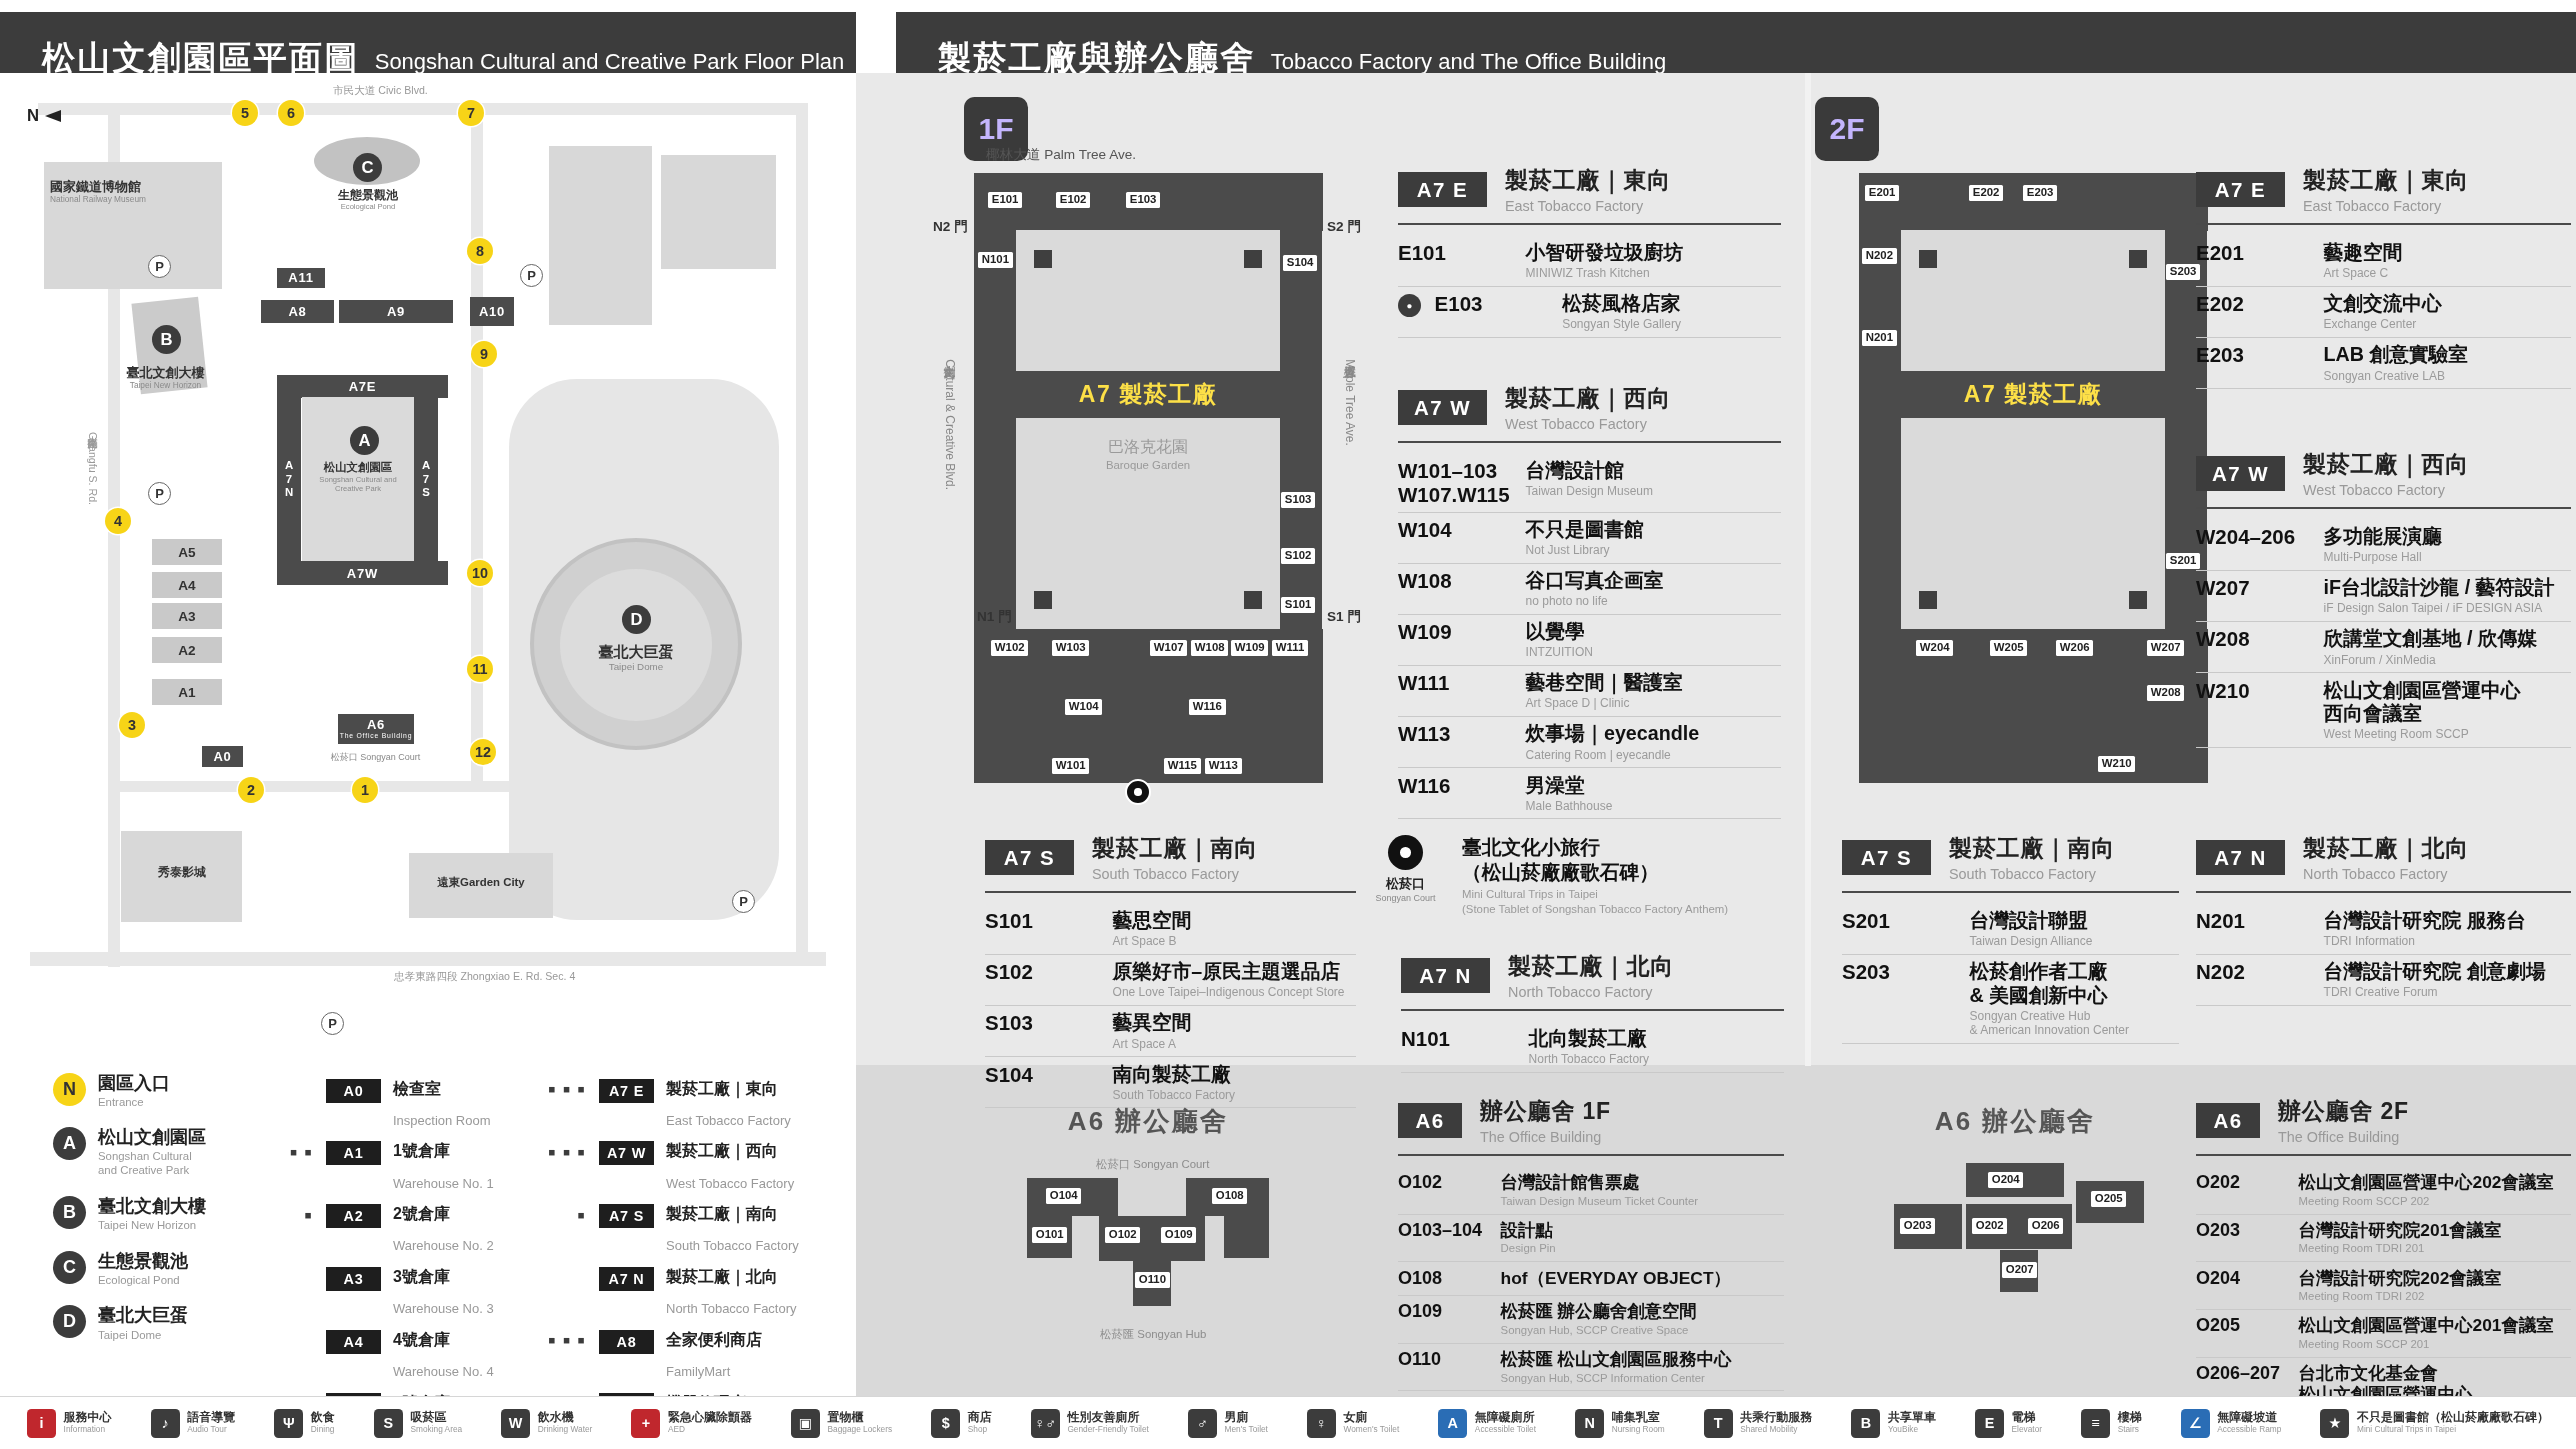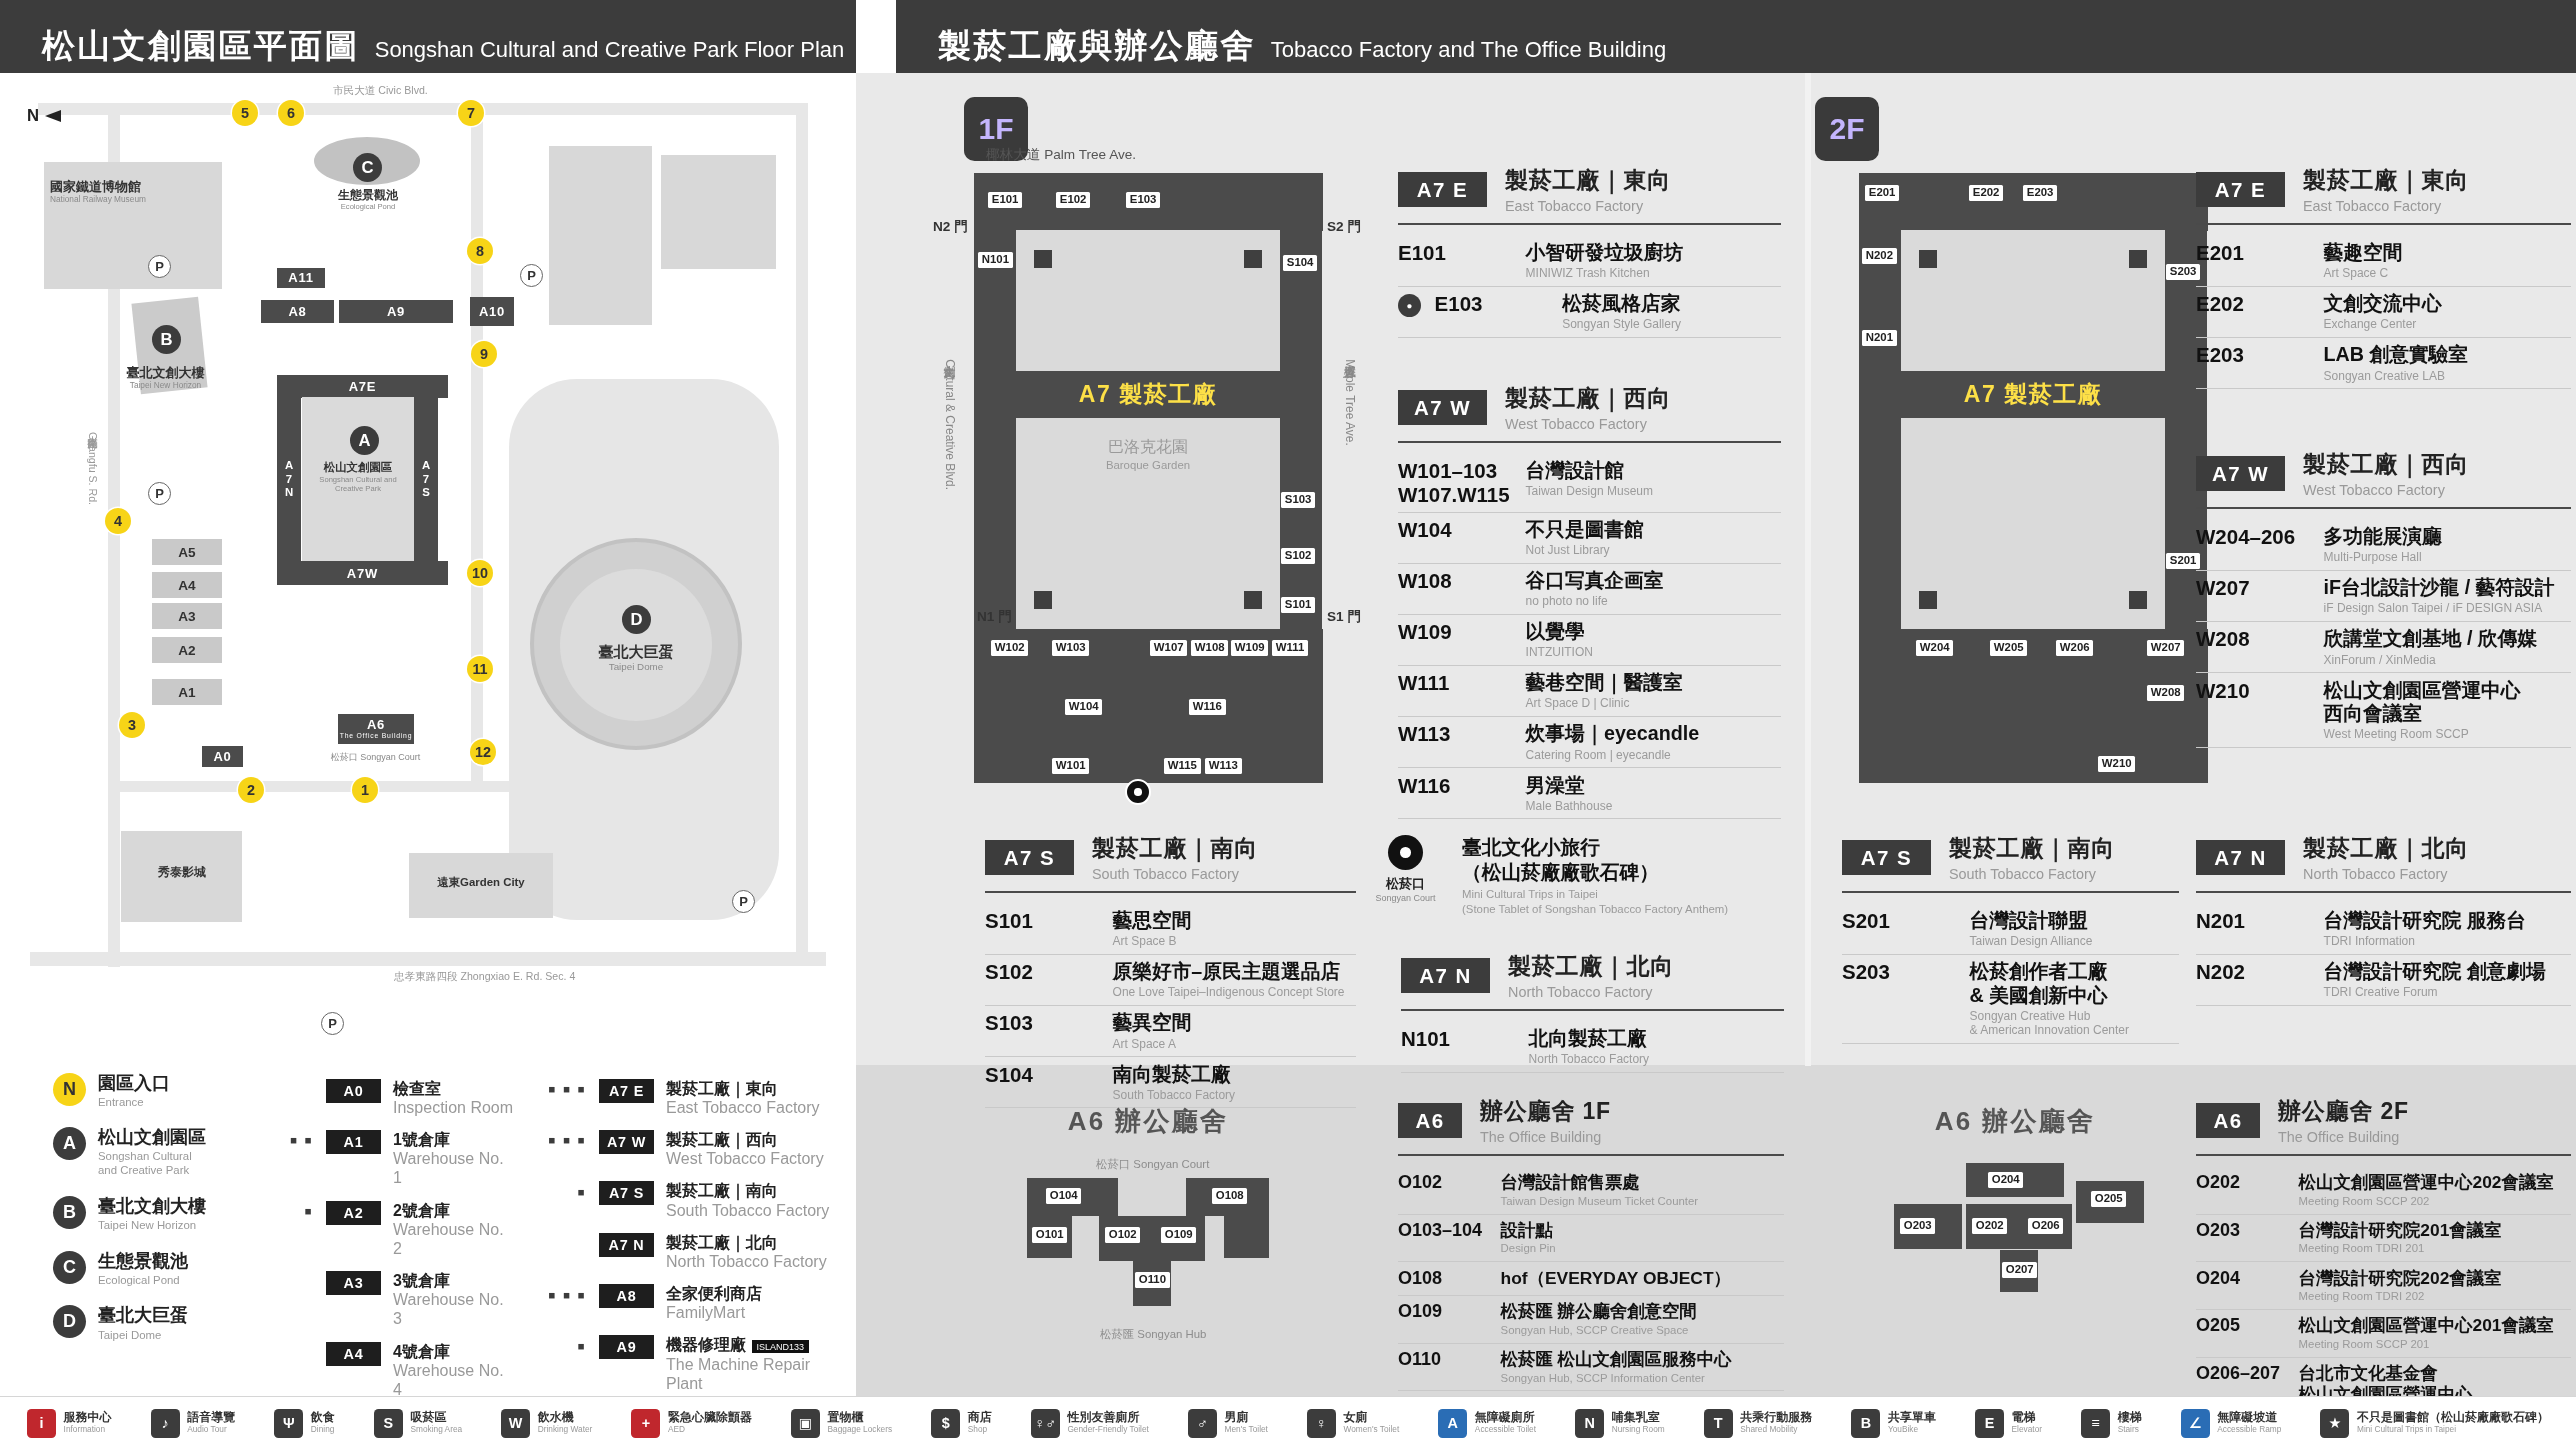--- a/index.html
+++ b/index.html
@@ -1,21 +1,21 @@
 <!DOCTYPE html>
 <html style="font-size:12px"><head>
 <meta charset="utf-8">
 <style>
   *{margin:0;padding:0;box-sizing:border-box;}
   html,body{width:2576px;height:1449px;}
   body{font-family:"Liberation Sans","DejaVu Sans",sans-serif;background:#fff;}
   .stage{position:relative;width:2576px;height:1449px;background:#fff;overflow:hidden;}
 
   
-  .hdr{position:absolute;top:0;height:73px;background:#3c3c3c;color:#fff;display:flex;align-items:baseline;gap:15px;padding:18px 0 0 42px;}
+  .hdr{position:absolute;top:12px;height:73px;background:#3c3c3c;color:#fff;display:flex;align-items:baseline;gap:15px;padding:18px 0 0 42px;}
   .hdr .zh{font-size:33px;font-weight:bold;letter-spacing:2.3px;}
   .hdr .en{font-size:22px;margin-top:19px;}
 
   
   .rpanel{position:absolute;left:856px;top:73px;width:1720px;height:993px;background:#e9e9e9;}
   .rstrip{position:absolute;left:856px;top:1065px;width:1720px;height:331px;background:#d9d9d9;}
   .rdivider{position:absolute;left:1805px;top:73px;width:6px;height:993px;background:#f2f2f2;}
 
   
   .map{position:absolute;left:0;top:73px;width:856px;height:993px;background:#fff;}
@@ -96,21 +96,21 @@
   .leg-badge{min-width:55px;height:24px;background:#1e1e1e;color:#fff;font-size:14.4px;font-weight:bold;display:inline-flex;align-items:center;justify-content:center;padding:0 6px;flex:none;letter-spacing:0.8px;}
   .leg-text{display:flex;flex-direction:column;line-height:1.2;}
   .leg-zh{font-size:18px;font-weight:bold;color:#222;}
   .leg-en{font-size:11.4px;color:#999;white-space:pre-line;margin-top:1.5px;}
   .leg-icons{width:64px;text-align:right;color:#3c3c3c;font-size:11.4px;letter-spacing:2.3px;flex:none;padding-top:4.5px;}
   .leg-tag{background:#111;color:#fff;font-size:9px;padding:1.5px 4.5px;margin-left:6px;vertical-align:middle;}
   .leg-tag:empty{display:none;}
   .col-places .leg-row{margin-bottom:18px;}
   .col-a .leg-row{margin-bottom:13px;}
   .col-a .leg-zh{font-size:16px;}
-  .col-a .leg-en{font-size:16px;margin-top:0;}
+  .col-a .leg-en{font-size:13px;margin-top:15px;}
 
   
   .facilities{position:absolute;left:0;top:1396px;width:2576px;height:53px;background:#fff;border-top:0.8px solid #d6d6d6;display:flex;align-items:center;justify-content:space-between;padding:0 27px;}
   .fac{display:flex;align-items:center;gap:7.6px;}
   .fi{width:29px;height:29px;border-radius:4.5px;background:#3c3c3c;color:#fff;font-size:14.4px;font-weight:bold;display:flex;align-items:center;justify-content:center;flex:none;}
   .fl{display:flex;flex-direction:column;line-height:1.15;}
   .fzh{font-size:12px;font-weight:bold;color:#333;white-space:nowrap;}
   .fen{font-size:8.3px;color:#999;white-space:nowrap;}
 </style>
 </head>

